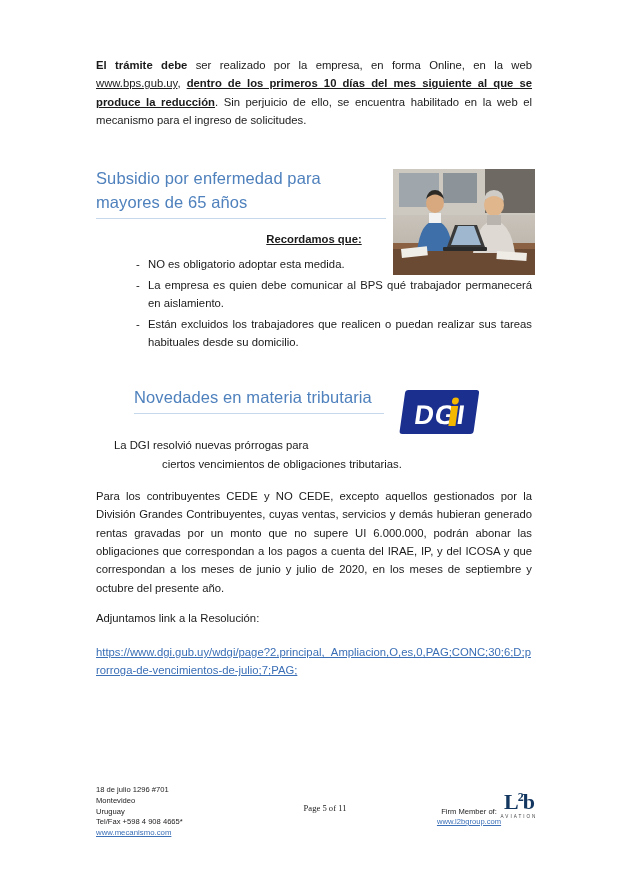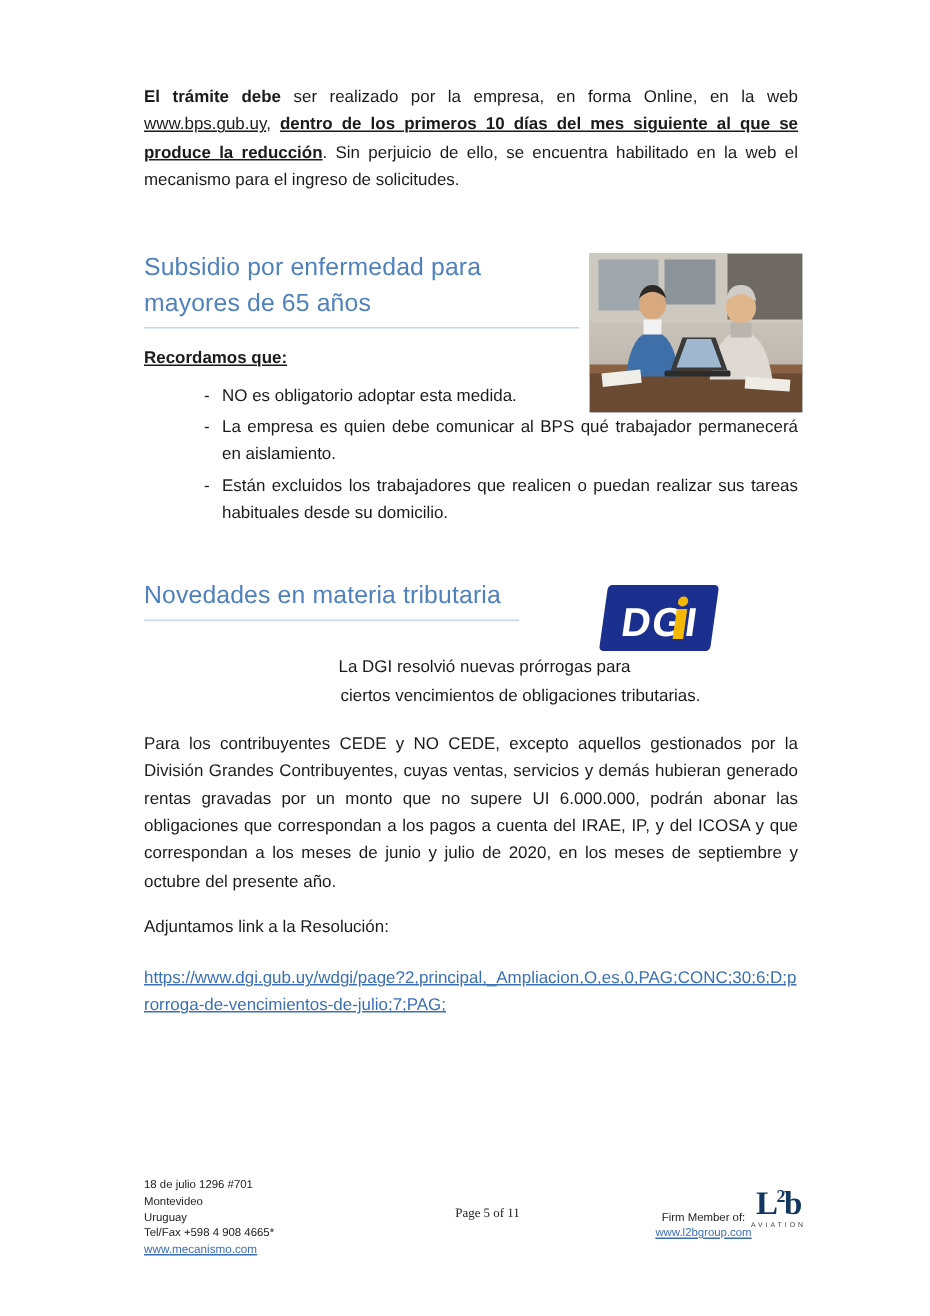--- a/index.html
+++ b/index.html
@@ -72,20 +72,21 @@
     text-align: justify;
     width: 285px;
   }
   .sec1-lead .nb { font-weight: bold; }
 
   .recordamos {
     margin-top: 14px;
     font-size: 11.3px;
     font-weight: bold;
     text-decoration: underline;
+    text-align: center;
   }
 
   ul.dashlist {
     margin: 10px 0 0 0;
     padding: 0;
     list-style: none;
   }
   ul.dashlist li {
     position: relative;
     padding-left: 52px;
@@ -96,35 +97,34 @@
   }
   ul.dashlist li::before {
     content: "-";
     position: absolute;
     left: 40px;
     top: 0;
   }
 
   
   .sec2 { margin-top: 34px; position: relative; }
-  .sec2 .head-wrap { width: 250px; }
+  .sec2 .head-wrap { width: 250px; margin-left: 38px; }
   .dgi-logo {
     position: absolute;
     left: 302px;
     top: 0px;
     width: 92px;
     height: 66px;
   }
 
   .dgi-lead {
     margin-top: 22px;
     font-size: 11.3px;
     line-height: 1.64;
     padding-left: 18px;
-    text-align: center;
   }
   .dgi-lead .l2 { padding-left: 48px; display: block; }
 
   .para-block { margin-top: 14px; }
   .para-block + .para-block { margin-top: 12px; }
 
   .link {
     color: #3b6fb6;
     text-decoration: underline;
     font-size: 11.3px;

